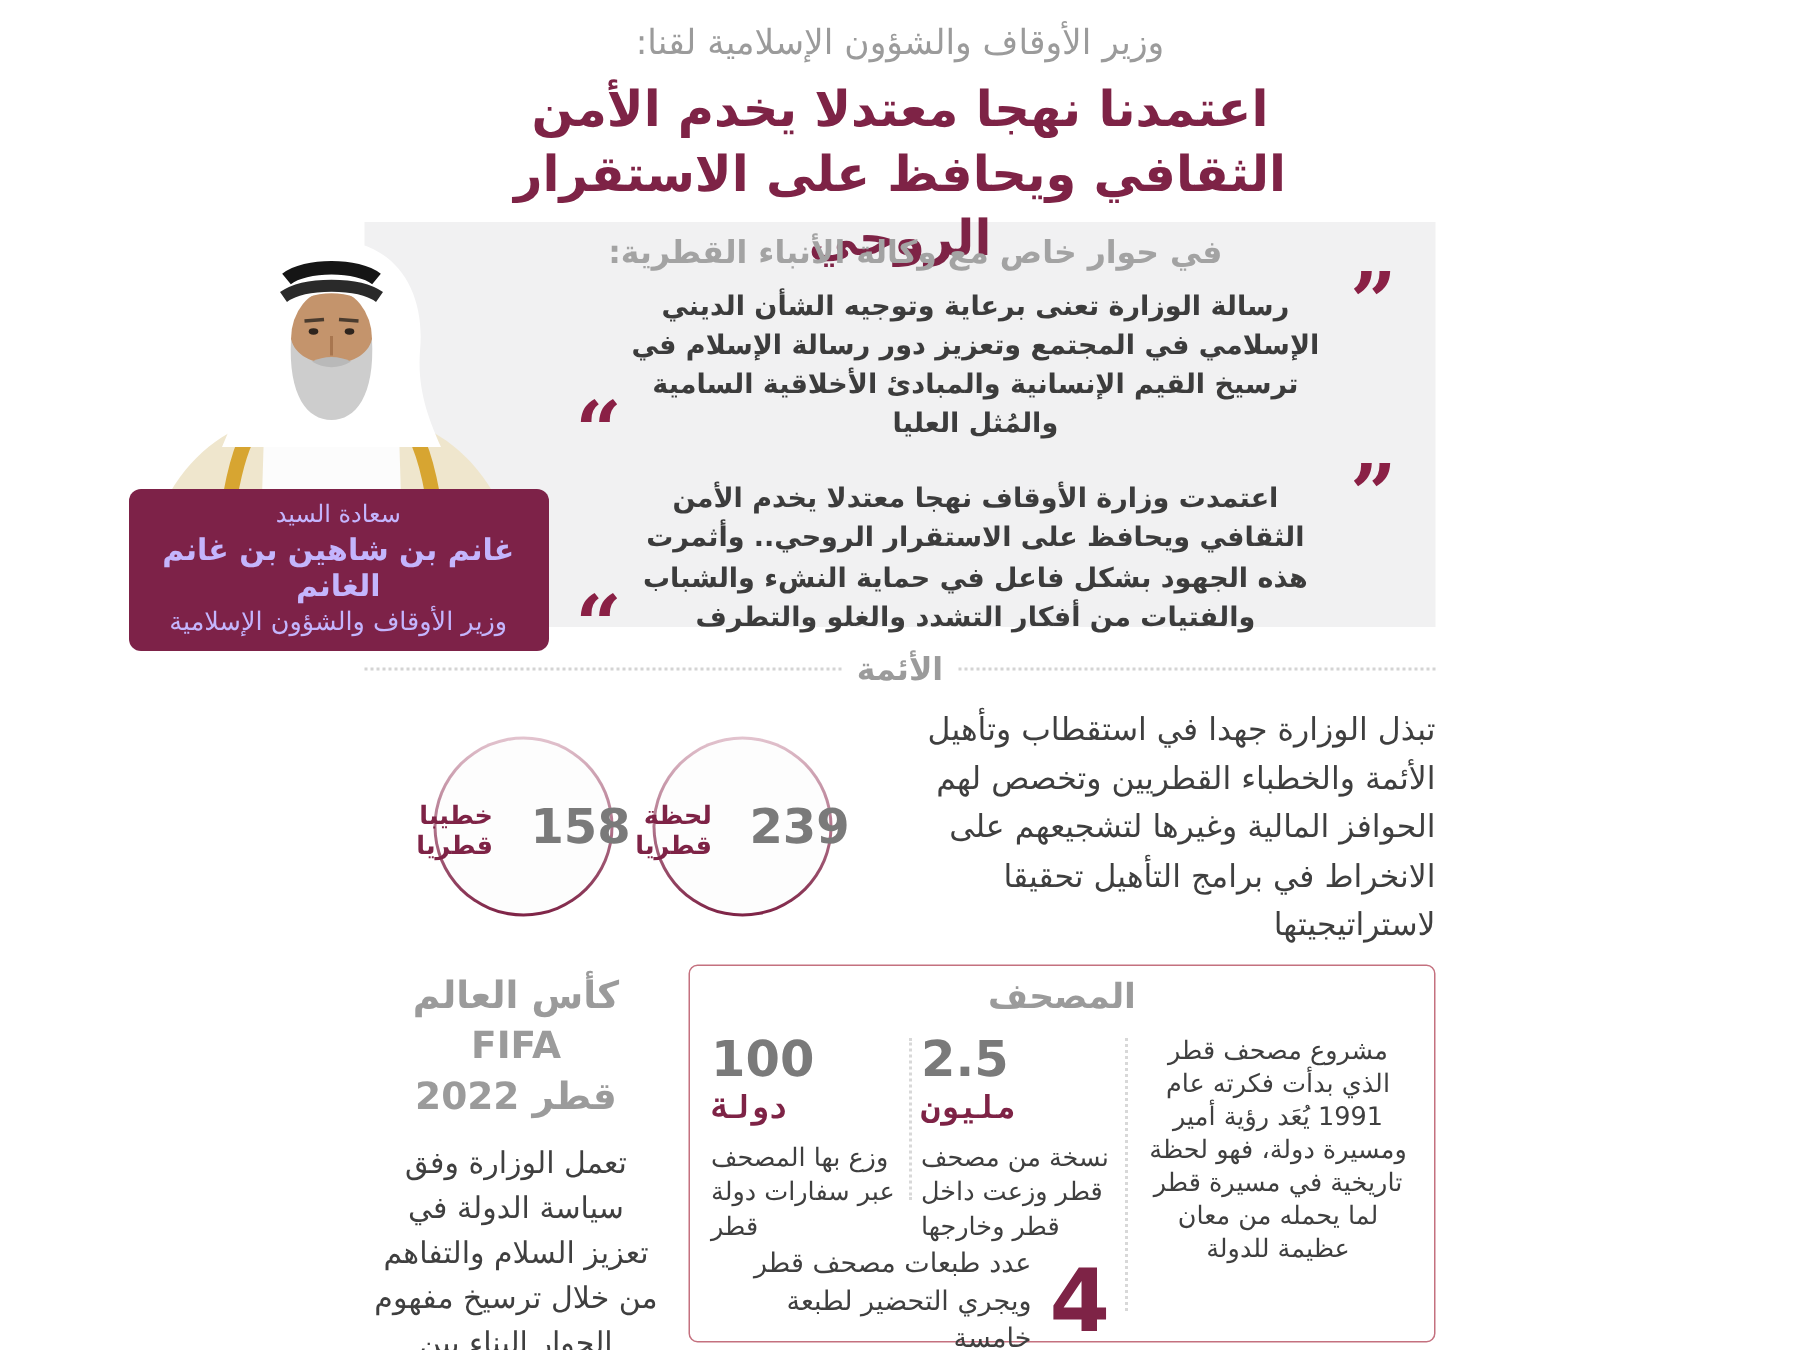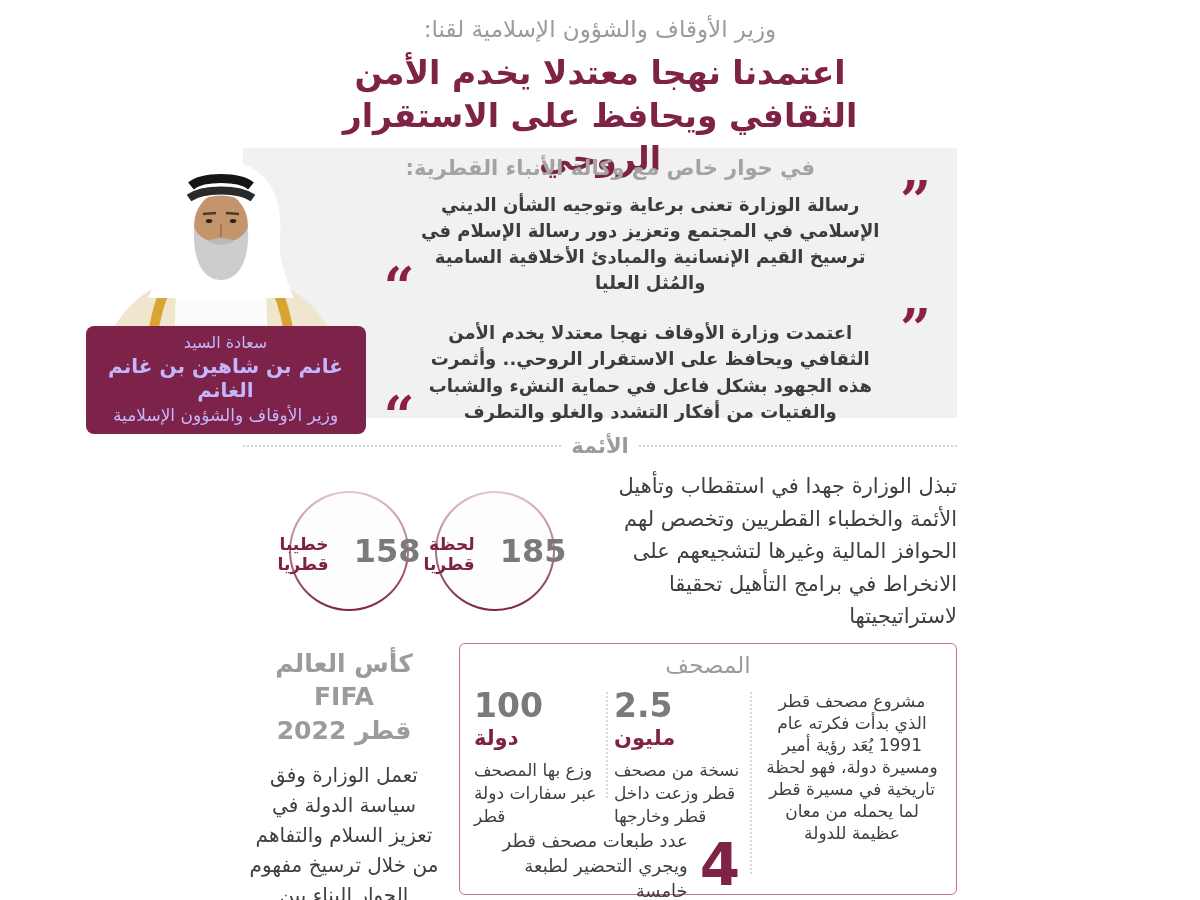--- a/index.html
+++ b/index.html
@@ -51,30 +51,30 @@
           align-items:center;justify-content:center;gap:25px;}
   .c-185{margin:0 26px;}
   .c-158{margin-left:46px;}
   .circle .val{font-size:32px;font-weight:bold;color:#7a7a7a;line-height:1;}
   .circle .lab{font-size:17px;font-weight:bold;color:#7e2346;margin-top:6px;}
 
   
   .bottom{display:flex;margin-top:10px;}
   .mushaf{width:498px;height:252px;box-sizing:border-box;border:1px solid #c4717f;border-radius:6px;
           background:#fff;padding:8px 14px 10px;flex:0 0 auto;}
-  .mushaf-title{text-align:center;font-size:23px;font-weight:normal;color:#9b9b9b;}
+  .mushaf-title{text-align:center;font-size:23px;font-weight:bold;color:#9b9b9b;}
   .mushaf-content{display:flex;margin-top:6px;height:198px;}
   .mushaf-intro{width:180px;font-size:17px;color:#3f3f3f;line-height:1.3;text-align:center;padding-top:6px;flex:0 0 auto;}
   .vdiv{border-left:2px dotted #d8d8d8;width:0;margin:8px 10px;}
   .vdiv2{border-left:2px dotted #d8d8d8;width:0;margin:8px 6px 30px;}
   .mushaf-main{flex:1;display:flex;flex-direction:column;}
   .mushaf-stats{display:flex;flex:1;}
   .mstat{flex:1;text-align:left;padding-top:4px;}
   .mstat .v{font-size:33px;font-weight:bold;color:#7a7a7a;line-height:1.1;}
-  .mstat .u{font-size:21px;font-weight:bold;color:#7e2346;margin-top:2px;}
+  .mstat .u{font-size:21px;font-weight:bold;color:#7e2346;margin-top:2px;font-family:Liberation Mono, monospace;}
   .mstat .d{font-size:17px;color:#3f3f3f;line-height:1.35;margin-top:9px;}
   .editions{display:flex;align-items:center;justify-content:center;gap:12px;padding-bottom:2px;}
   .editions .big{font-size:58px;font-weight:bold;color:#7e2346;line-height:0.85;}
   .editions .txt{font-size:18px;color:#3f3f3f;line-height:1.4;max-width:225px;text-align:right;}
 
   .fifa{flex:1;padding:4px 20px 0 6px;text-align:center;}
   .fifa-title{font-size:25px;font-weight:bold;color:#9b9b9b;line-height:1.35;}
   .fifa-par{margin:12px auto 0;font-size:20px;color:#3f3f3f;line-height:1.5;max-width:200px;}
 </style>
 </head>
@@ -149,21 +149,21 @@
     <div class="sec-div">
       <div class="line"></div>
       <div class="sec-title">الأئمة</div>
       <div class="line"></div>
     </div>
 
     <div class="imams-row">
       <div class="imams-par">تبذل الوزارة جهدا في استقطاب وتأهيل الأئمة والخطباء القطريين وتخصص لهم الحوافز المالية وغيرها لتشجيعهم على الانخراط في برامج التأهيل تحقيقا لاستراتيجيتها</div>
       <div class="circle-wrap c-185">
         <div class="circle">
-          <div class="val">185</div>
+          <div class="val">239</div>
           <div class="lab">لحظة قطريا</div>
         </div>
       </div>
       <div class="circle-wrap c-158">
         <div class="circle">
           <div class="val">158</div>
           <div class="lab">خطيبا قطريا</div>
         </div>
       </div>
     </div>

